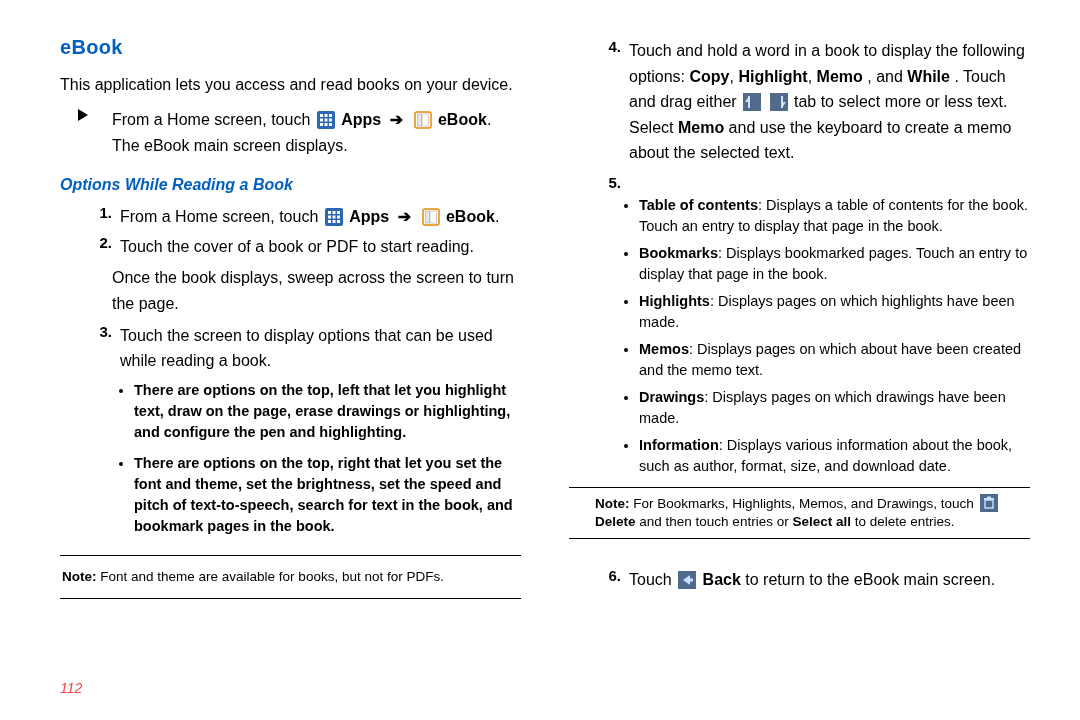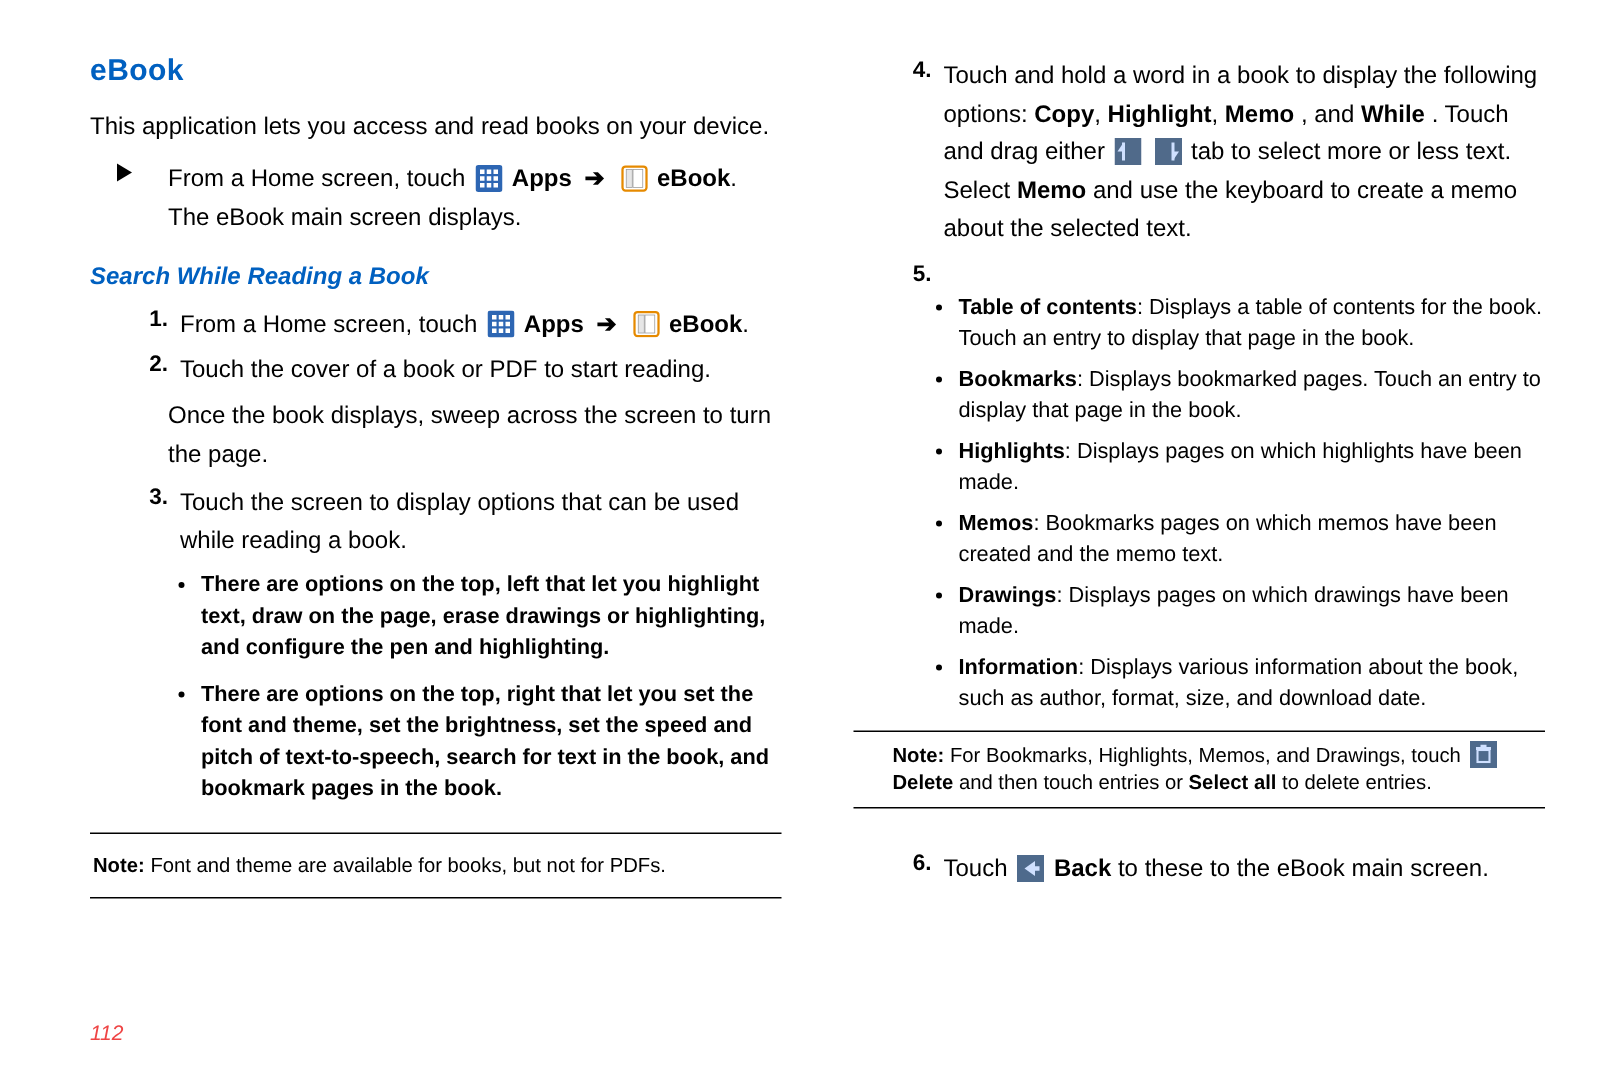--- a/index.html
+++ b/index.html
@@ -198,21 +198,21 @@
                 <rect x="1" y="1" width="16" height="16" rx="2" fill="none" stroke="#e68a00" stroke-width="1.5"></rect>
                 <rect x="3.5" y="3" width="4" height="12" fill="#e6e6e6" stroke="#999" stroke-width="0.5"></rect>
                 <rect x="8" y="3" width="6.5" height="12" fill="#fff" stroke="#999" stroke-width="0.5"></rect>
               </svg>
           </span>
           <span class="bold">eBook</span><span>.</span>
           <div>The eBook main screen displays.</div>
         </div>
       </div>
 
-      <h3 class="subsection-title">Search While Reading a Book</h3>
+      <h3 class="subsection-title">Options While Reading a Book</h3>
 
       <div class="step-row-num">
         <div class="marker">1.</div>
         <div class="content">
           <span>From a Home screen, touch</span>
           <span class="icon">
             <svg viewBox="0 0 18 18">
                 <rect x="0" y="0" width="18" height="18" rx="2" fill="#2d66b3"></rect>
                 <g fill="#fff">
                   <rect x="3" y="3" width="3" height="3"></rect>
@@ -295,21 +295,21 @@
       </div>
 
       <div class="step-row-num" style="margin-top:8px;">
         <div class="marker">5.</div>
       </div>
 
       <ul class="menu-bullets">
         <li><span class="lead">Table of contents</span><span>: Displays a table of contents for the book. Touch an entry to display that page in the book.</span></li>
         <li><span class="lead">Bookmarks</span><span>: Displays bookmarked pages. Touch an entry to display that page in the book.</span></li>
         <li><span class="lead">Highlights</span><span>: Displays pages on which highlights have been made.</span></li>
-        <li><span class="lead">Memos</span><span>: Bookmarks pages on which memos have been created and the memo text.</span></li>
+        <li><span class="lead">Memos</span><span>: Displays pages on which about have been created and the memo text.</span></li>
         <li><span class="lead">Drawings</span><span>: Displays pages on which drawings have been made.</span></li>
         <li><span class="lead">Information</span><span>: Displays various information about the book, such as author, format, size, and download date.</span></li>
       </ul>
 
       <div class="note-block-right" style="padding-left:26px;">
         <span class="bold">Note:</span><span> For Bookmarks, Highlights, Memos, and Drawings, touch </span>
         <span class="icon">
           <svg viewBox="0 0 18 18">
               <rect x="0" y="0" width="18" height="18" fill="#4e6a8c"></rect>
               <rect x="5" y="6" width="8" height="8" fill="none" stroke="#cfe0ff" stroke-width="1.4"></rect>
@@ -328,21 +328,21 @@
         <div class="content">
           <span>Touch </span>
           <span class="icon">
             <svg viewBox="0 0 18 18">
                 <rect x="0" y="0" width="18" height="18" fill="#4e6a8c"></rect>
                 <path d="M12 4 L5 9 L12 14 Z" fill="#cfe0ff"></path>
                 <rect x="9" y="7.5" width="6" height="3" fill="#cfe0ff"></rect>
               </svg>
           </span>
           <span class="bold">Back</span>
-          <span> to these to the eBook main screen.</span>
+          <span> to return to the eBook main screen.</span>
         </div>
       </div>
 
     </div>
   </div>
 
   <div class="pagenum">112</div>
 </div>
 
 </body></html>

